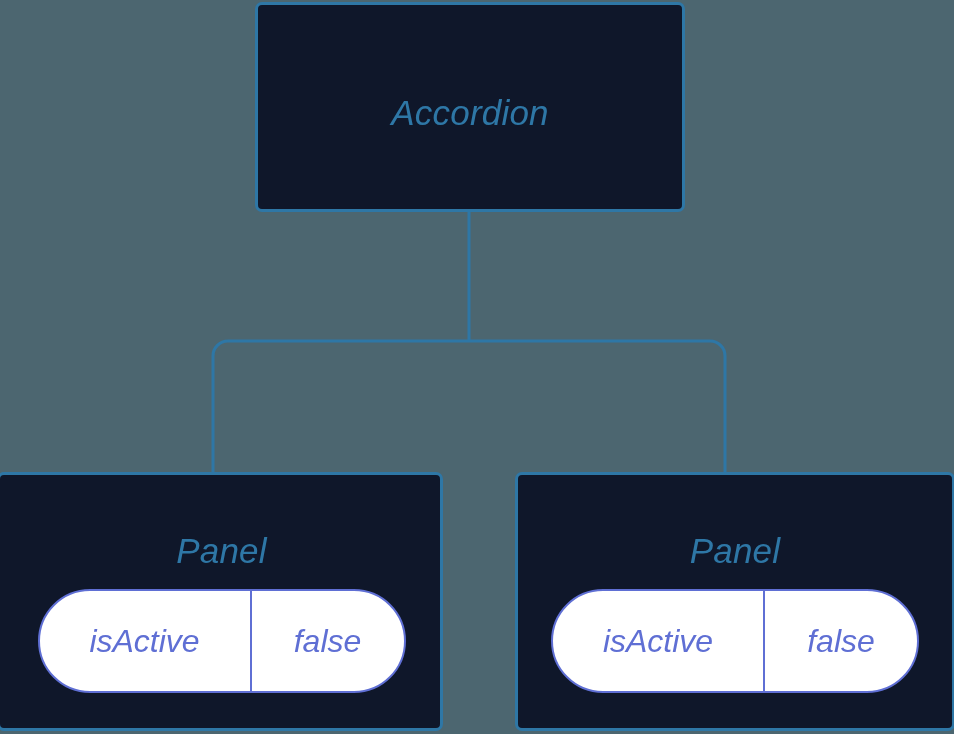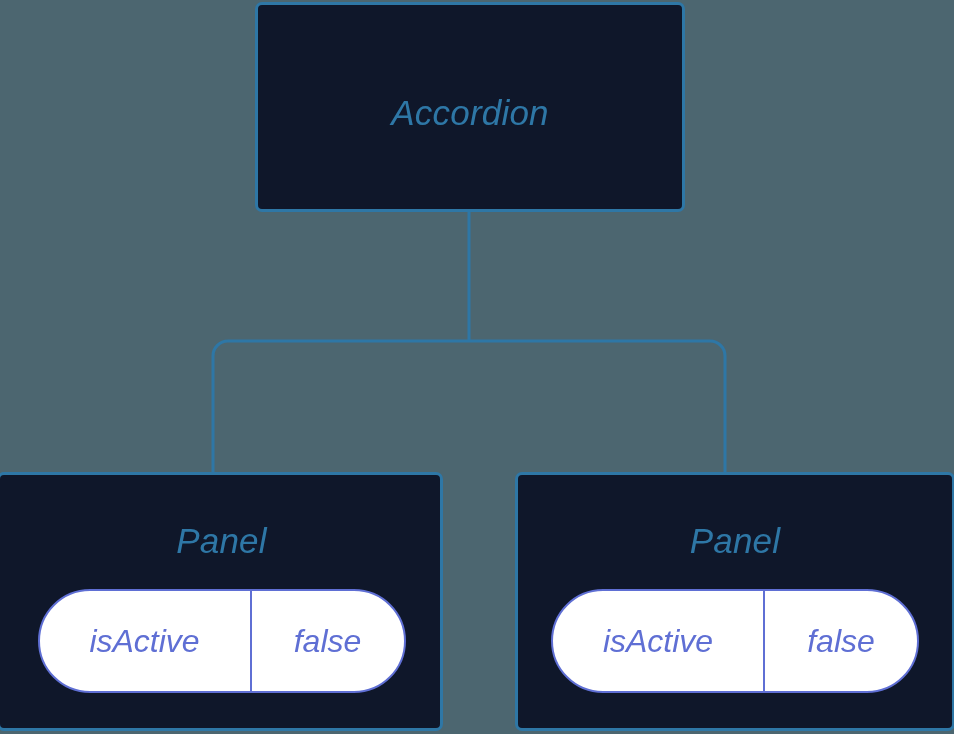--- a/index.html
+++ b/index.html
@@ -68,21 +68,21 @@
     letter-spacing: 0.2px;
     white-space: nowrap;
   }
 
   .node-root .node-title {
     top: 88px;
   }
 
   .node-leaf-left .node-title,
   .node-leaf-right .node-title {
-    top: 46px;
+    top: 56px;
   }
   
   .node-leaf-left .node-title { left: 3px; }
 
   
   .pill-wrap {
     position: absolute;
     top: 114px;
     left: 0;
     right: 0;

